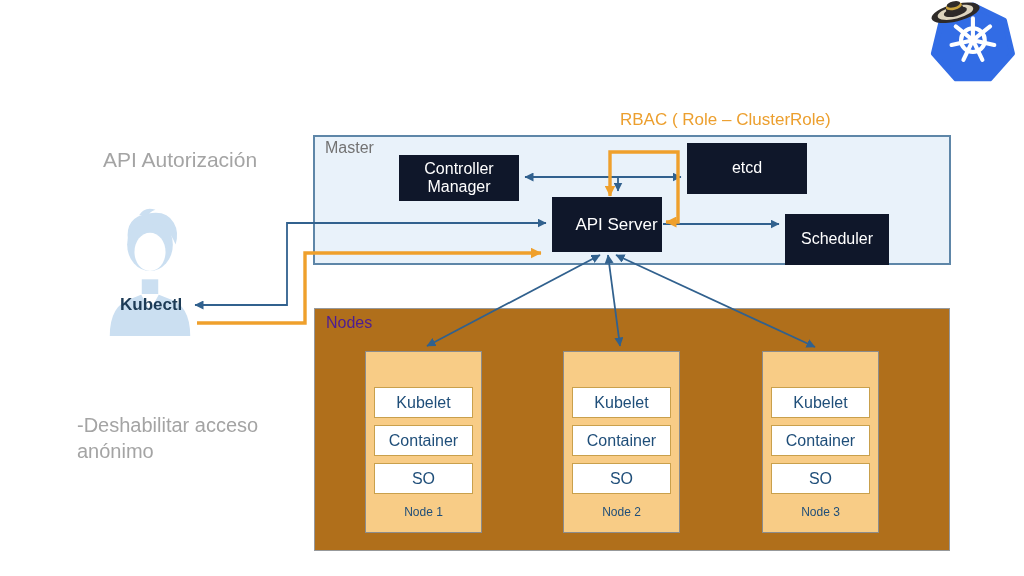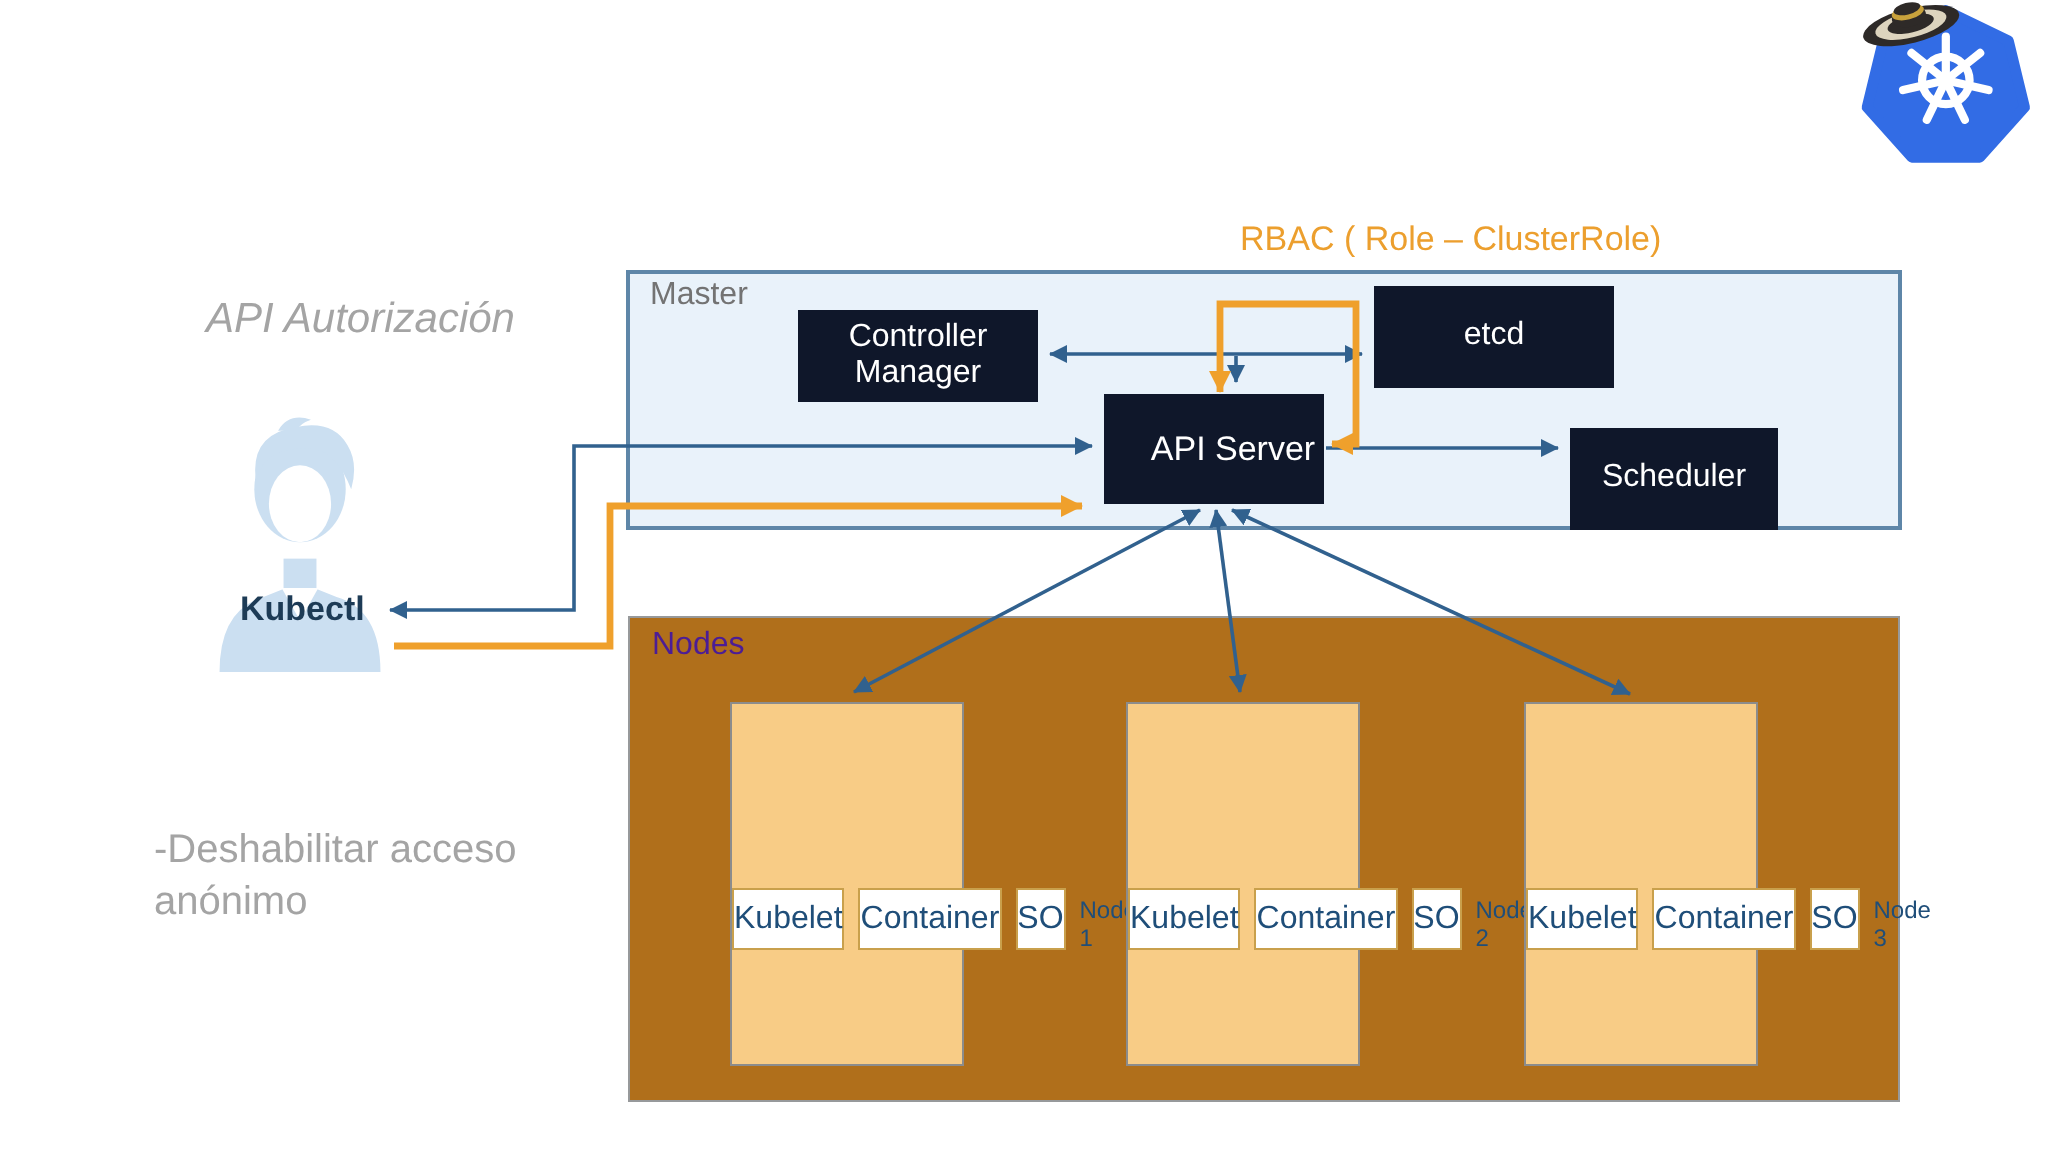--- a/index.html
+++ b/index.html
@@ -7,21 +7,21 @@
     position:relative;width:1024px;height:576px;background:#ffffff;overflow:hidden;
     font-family:"Liberation Sans", sans-serif;
   }
   .abs{position:absolute;}
   .title{
     left:72px;top:28px;font-size:43px;letter-spacing:-0.5px;color:#8f8f8f;
     font-weight:400;white-space:nowrap;
   }
   .rbac{left:620px;top:110px;font-size:17px;color:#EC9F2E;white-space:nowrap;}
   .gray-note{color:#A4A4A4;font-size:21px;}
-  .api-auth{left:103px;top:148px;white-space:nowrap;font-style:italic;}
+  .api-auth{left:103px;top:148px;white-space:nowrap;}
   .disable-note{left:77px;top:412px;width:200px;font-size:20px;line-height:1.3;}
   
   .master-box{
     left:313px;top:135px;width:638px;height:130px;
     background:#E9F2FA;border:2px solid #5E86A8;box-sizing:border-box;
   }
   .master-label{left:325px;top:139px;font-size:16px;color:#737373;}
   .bluebox{
     background:#0f172a;color:#ffffff;display:flex;align-items:center;justify-content:center;
     text-align:center;font-size:16px;line-height:1.15;box-sizing:border-box;
@@ -34,21 +34,21 @@
   .kubectl-figure{left:104px;top:208px;width:92px;height:128px;}
   .kubectl-label{left:120px;top:295px;font-size:17px;font-weight:600;color:#1d3b56;}
   
   .nodes-box{
     left:314px;top:308px;width:636px;height:243px;
     background:#B06F1B;border:1px solid #97999B;box-sizing:border-box;
   }
   .nodes-label{left:326px;top:314px;font-size:16px;color:#4c1d95;}
   .node-card{
     top:351px;width:117px;height:182px;background:#F8CC86;border:1px solid #8C8C8C;
-    box-sizing:border-box;display:flex;flex-direction:row;align-items:center;
+    box-sizing:border-box;display:flex;flex-direction:column;align-items:center;
     padding-top:35px;gap:7px;
   }
   .node-card.n1{left:365px;} .node-card.n2{left:563px;} .node-card.n3{left:762px;}
   .node-comp{
     width:99px;height:31px;background:#ffffff;border:1px solid #C9A04C;box-sizing:border-box;
     display:flex;align-items:center;justify-content:center;
     color:#1F4E79;font-size:16px;
   }
   .node-name{margin-top:4px;color:#1F4E79;font-size:12px;}
   .overlay{left:0;top:0;pointer-events:none;}

